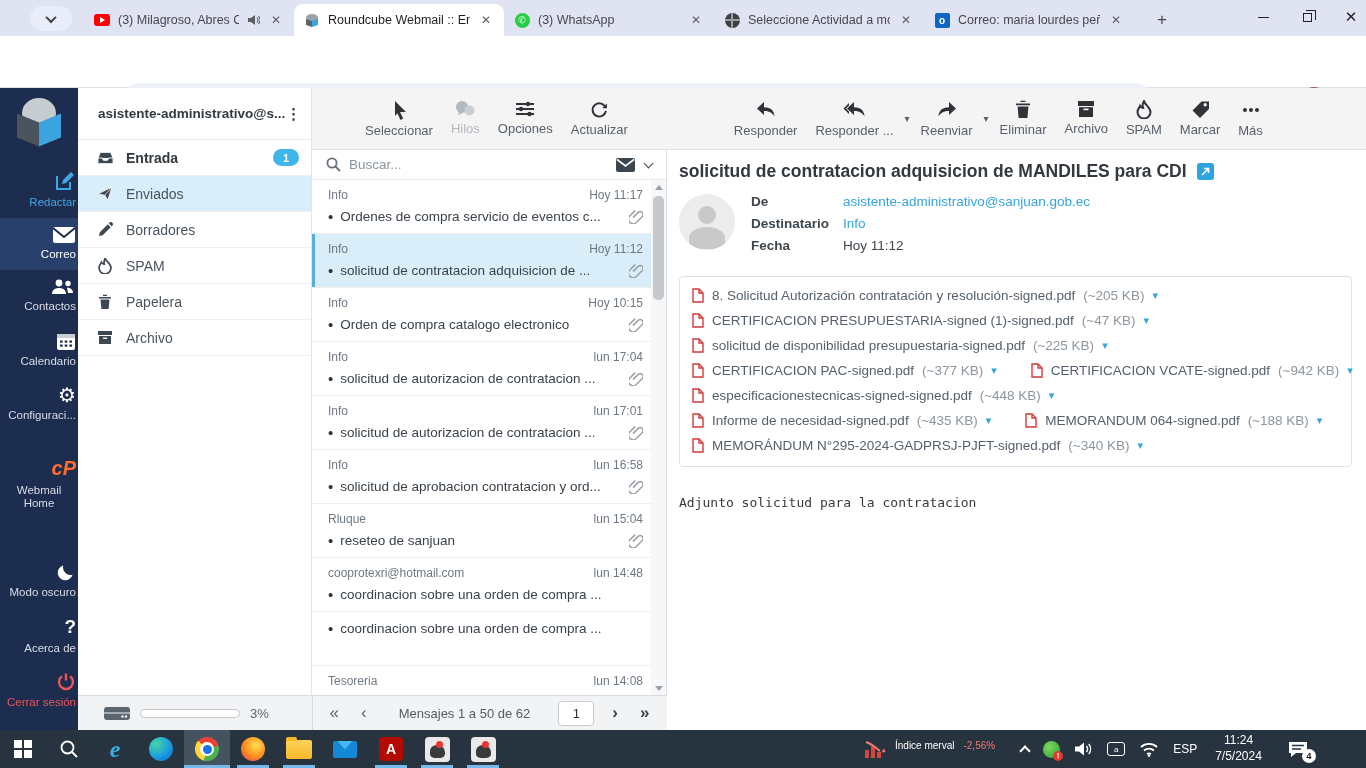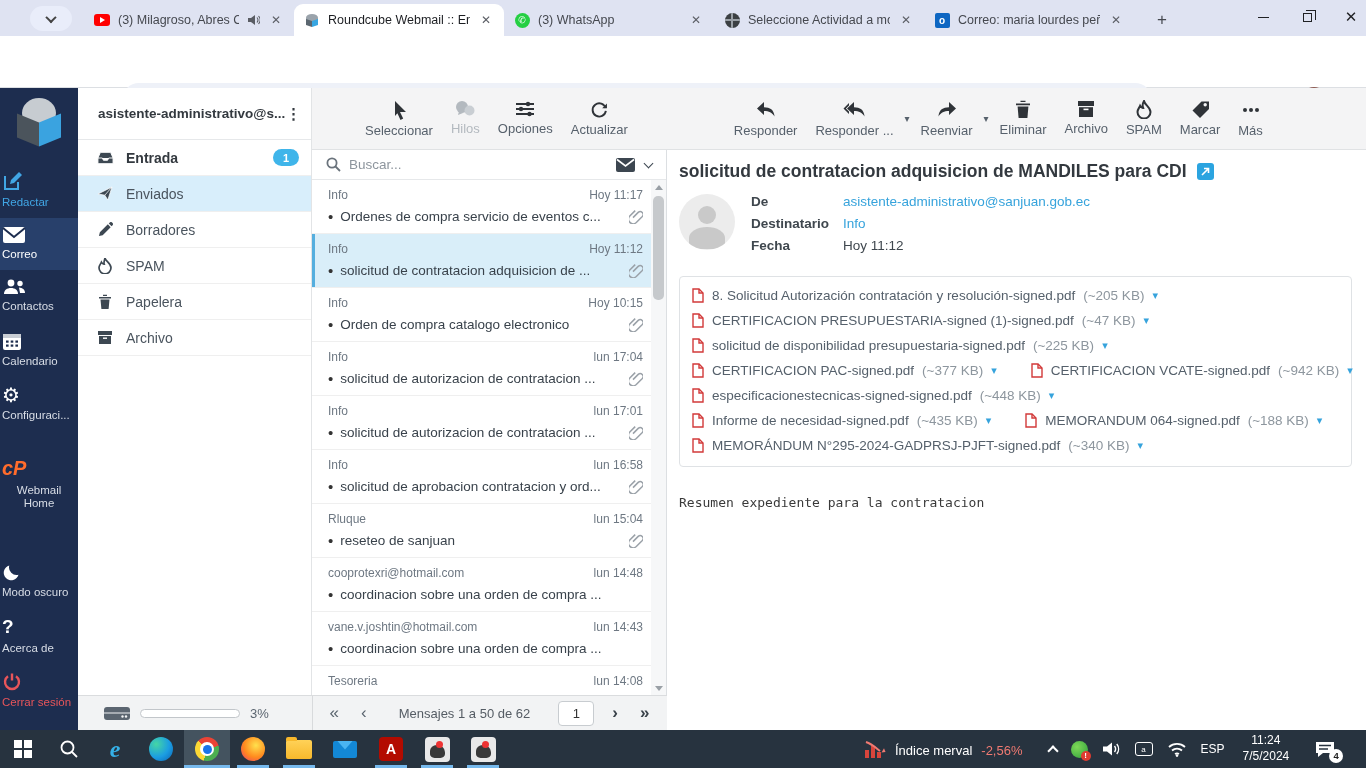--- a/index.html
+++ b/index.html
@@ -51,21 +51,21 @@
 
   
   .app{position:absolute;left:0;top:88px;width:1366px;height:642px;background:#fff}
 
   
   .rc-side{position:absolute;left:0;top:0;width:78px;height:642px;background:#1d2d4f;color:#d8dde6;font-size:11.5px;text-align:center}
   .rc-logo{margin:8px auto 14px;width:56px;height:52px;position:relative}
   .rc-logo .sph{position:absolute;left:11px;top:2px;width:34px;height:30px;border-radius:50%;background:#c7ccd1}
   .rc-logo .fl{position:absolute;left:6px;top:22px;width:22px;height:24px;background:#4b545c;transform:skewY(22deg)}
   .rc-logo .fr{position:absolute;left:28px;top:22px;width:22px;height:24px;background:#3aa3e0;transform:skewY(-22deg)}
-  .side-item{padding:8px 2px 9px;display:flex;flex-direction:column;align-items:flex-start;gap:4px;line-height:1.15}
+  .side-item{padding:8px 2px 9px;display:flex;flex-direction:column;align-items:flex-end;gap:4px;line-height:1.15}
   .side-item.active{background:#28406b}
   .side-item .lbl{white-space:nowrap;overflow:hidden;max-width:76px}
   .blue{color:#41a6e5}
   .red{color:#e8555a}
   .cp{color:#ff6c2c;font-weight:bold;font-style:italic;font-size:20px}
   .qmark{font-size:19px;font-weight:bold;color:#fff}
   .gap1{height:18px}.gap2{height:34px}
 
   
   .folders{position:absolute;left:78px;top:0;width:234px;height:607px;background:#fff;border-right:1px solid #e2e4e6}
@@ -164,21 +164,21 @@
   .chrome:after{content:"";position:absolute;left:7.5px;top:7.5px;width:9px;height:9px;border-radius:50%;background:#1a73e8}
   .firefox{width:24px;height:24px;border-radius:50%;background:radial-gradient(circle at 62% 35%,#ffe14d,#ff8a1e 55%,#e8386f)}
   .fold{width:26px;height:19px;background:linear-gradient(#ffd258,#f7b82c);border-radius:2px;position:relative}
   .fold:before{content:"";position:absolute;left:0;top:-3px;width:11px;height:4px;background:#f7b82c;border-radius:2px 2px 0 0}
   .mailw{width:24px;height:17px;background:#1388d6;position:relative;border-radius:2px;overflow:hidden}
   .mailw:before{content:"";position:absolute;left:-4px;top:-9px;width:32px;height:18px;background:#49b4f2;transform:rotate(0);clip-path:polygon(0 0,100% 0,50% 100%)}
   .acro{width:24px;height:24px;background:#b30b00;border-radius:4px;color:#fff;font-weight:bold;font-size:14px;display:flex;align-items:center;justify-content:center}
   .duke{width:25px;height:25px;background:#e9e9e9;border-radius:4px;position:relative}
   .duke:before{content:"";position:absolute;left:5px;top:8px;width:15px;height:13px;background:#3a3a3a;border-radius:45% 55% 30% 30%}
   .duke:after{content:"";position:absolute;left:11px;top:4px;width:7px;height:7px;border-radius:50%;background:#e33}
-  .ticker{display:flex;align-items:flex-end;gap:9px;margin-left:358px;font-size:13px}
+  .ticker{display:flex;align-items:flex-start;gap:9px;margin-left:358px;font-size:10px}
   .tick-red{color:#f07a72}
   .tray{display:flex;align-items:center;gap:14px;margin-left:26px;font-size:12px}
   .tray-chev{width:8px;height:8px;border-right:2px solid #fff;border-top:2px solid #fff;transform:rotate(-45deg);margin-top:3px}
   .shield{width:17px;height:17px;border-radius:50%;background:radial-gradient(circle at 35% 35%,#7ed957,#2f9e3c);position:relative}
   .shield:after{content:"!";position:absolute;right:-3px;bottom:-3px;width:10px;height:10px;border-radius:50%;background:#e03c31;color:#fff;font-size:8px;font-weight:bold;display:flex;align-items:center;justify-content:center}
   .kbd{width:18px;height:14px;border:1.6px solid #fff;border-radius:3px;display:flex;align-items:flex-end;justify-content:center;font-size:8px;line-height:1;padding-bottom:1px}
   .clock{text-align:center;font-size:12px;line-height:1.3;margin-left:4px}
   .notif{position:relative;margin:0 10px 0 12px}
   .notif .nbadge{position:absolute;right:-8px;bottom:-5px;width:14px;height:14px;border-radius:50%;background:#fff;color:#222;font-size:9.5px;font-weight:bold;display:flex;align-items:center;justify-content:center}
   svg{display:block}
@@ -703,24 +703,20 @@
           <div class="m-l1">
               <span class="m-from">cooprotexri@hotmail.com</span>
               <span class="m-time">lun 14:48</span>
             </div>
           <div class="m-l2">
               <span class="m-dot">•</span>
               <span class="m-subj">coordinacion sobre una orden de compra ...</span>
             </div>
         </div>
         <div class="msg">
-          <div class="m-l1">
-              <span class="m-from">vane.v.joshtin@hotmail.com</span>
-              <span class="m-time">lun 14:43</span>
-            </div>
           <div class="m-l2">
               <span class="m-dot">•</span>
               <span class="m-subj">coordinacion sobre una orden de compra ...</span>
             </div>
         </div>
         <div class="msg">
           <div class="m-l1">
               <span class="m-from">Tesoreria</span>
               <span class="m-time">lun 14:08</span>
             </div>
@@ -901,21 +897,21 @@
                   <path d="M7 1v4h4" fill="none" stroke="#d23a3a" stroke-width="1.4"></path>
                 </svg>
               </span>
               <span>MEMORÁNDUM N°295-2024-GADPRSJ-PJFT-signed.pdf</span>
               <span class="sz">(~340 KB)</span>
               <span class="dcaret">▾</span>
             </span>
         </div>
       </div>
 
-      <div class="mbody">Resumen expediente para la contratacion</div>
+      <div class="mbody">Adjunto solicitud para la contratacion</div>
     </div>
   </div>
 
   <div class="taskbar">
     <div class="tb-cell">
         <span class="winlogo">
           <i></i>
           <i></i>
           <i></i>
           <i></i>

